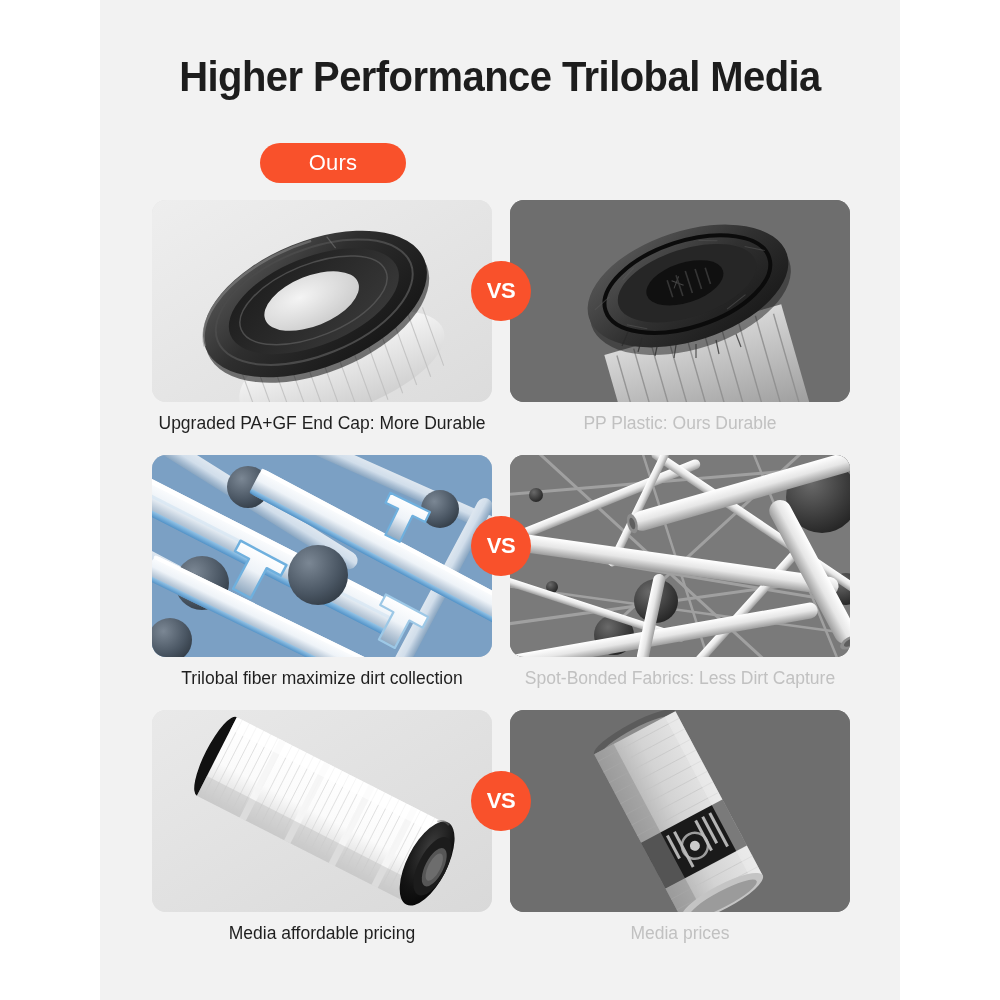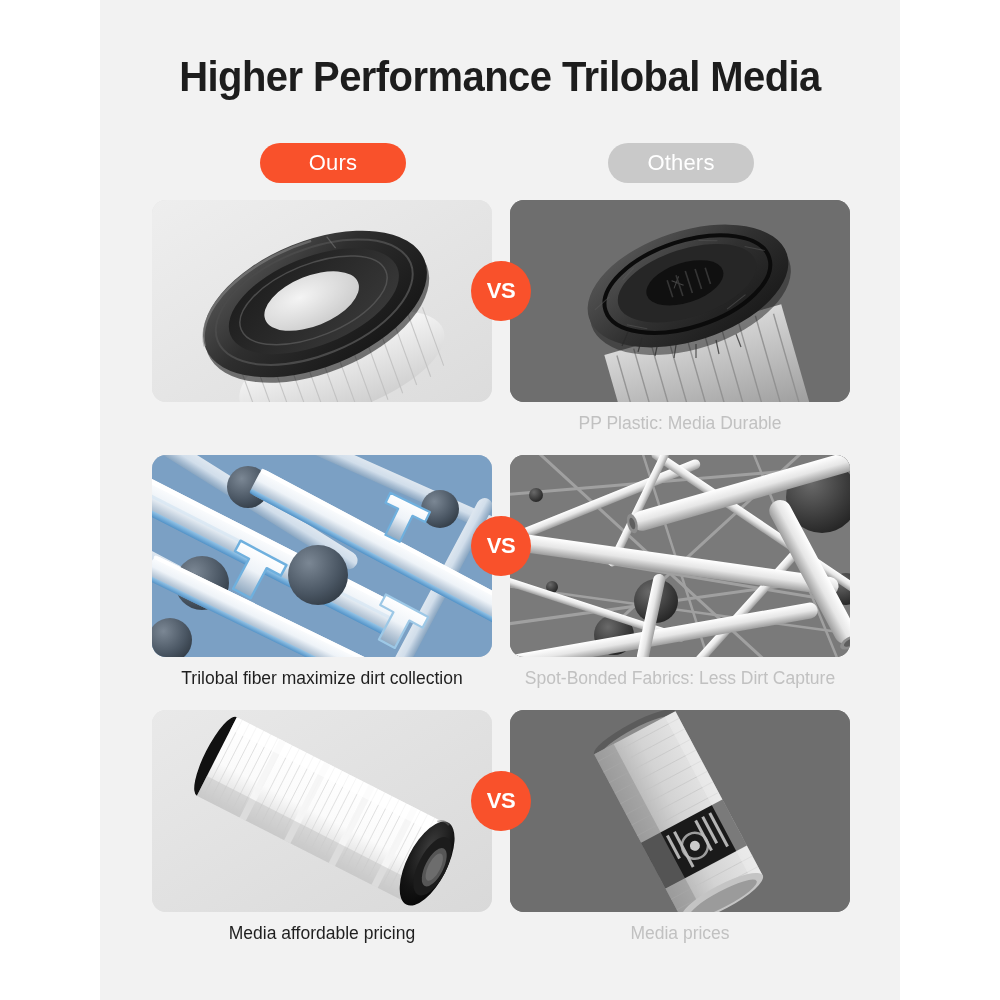--- a/index.html
+++ b/index.html
@@ -137,21 +137,20 @@
 <body>
 
 <div id="page">
 
   <div class="canvas-panel">
 
     <div class="title">Higher Performance Trilobal Media</div>
 
     <div class="pill-row">
       <div class="pill pill-ours">Ours</div>
-      <div class="pill pill-others">Others</div>
     </div>
 
     <div class="row row-1">
 
       <div class="card card-left">
         <div class="art">
           <svg viewBox="0 0 340 202" preserveAspectRatio="xMidYMid slice">
             <defs>
               <linearGradient id="r1bg" x1="0" y1="0" x2="1" y2="1">
                 <stop offset="0" stop-color="#eeeeee"></stop>
@@ -277,21 +276,22 @@
               <line x1="148" y1="142" x2="145" y2="156"></line>
                 <line x1="166" y1="145" x2="164" y2="158"></line>
               <line x1="186" y1="144" x2="186" y2="158"></line>
                 <line x1="206" y1="140" x2="209" y2="154"></line>
               <line x1="226" y1="134" x2="231" y2="147"></line>
             </g>
           </svg>
         </div>
       </div>
 
-      <div class="caption caption-right">PP Plastic: Media Durable</div>
+      <div class="caption caption-left">Upgraded PA+GF End Cap: More Durable</div>
+      <div class="caption caption-right">PP Plastic: Ours Durable</div>
     </div>
 
     <div class="row row-2">
 
       <div class="card card-left">
         <div class="art">
           <svg viewBox="0 0 340 202" preserveAspectRatio="xMidYMid slice">
             <defs>
               <linearGradient id="tlFib" x1="0" y1="0" x2="0" y2="1">
                 <stop offset="0" stop-color="#ffffff"></stop>

